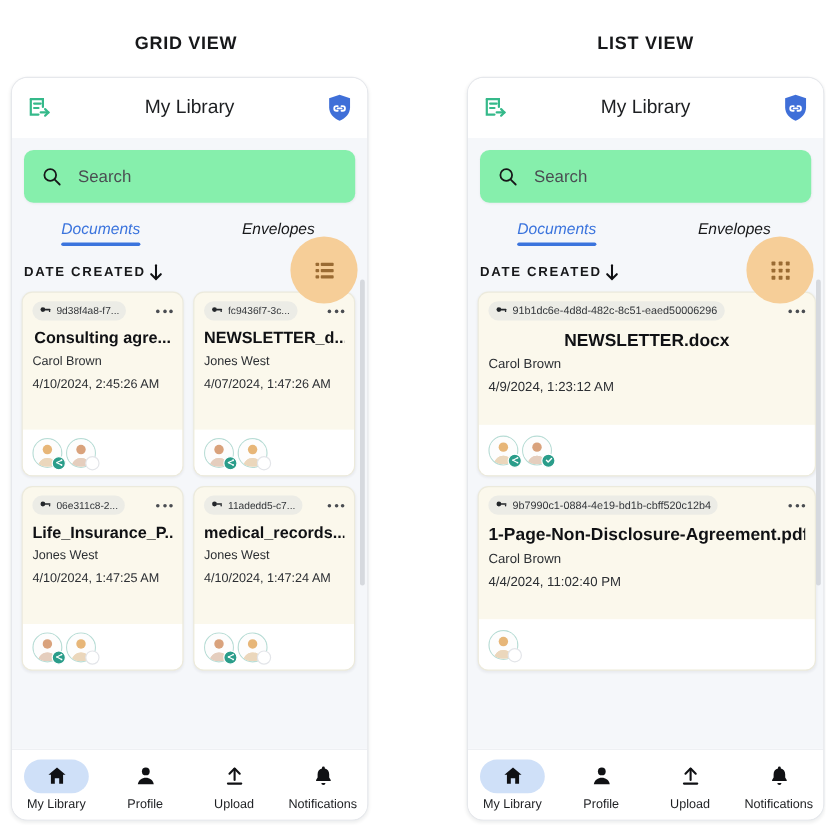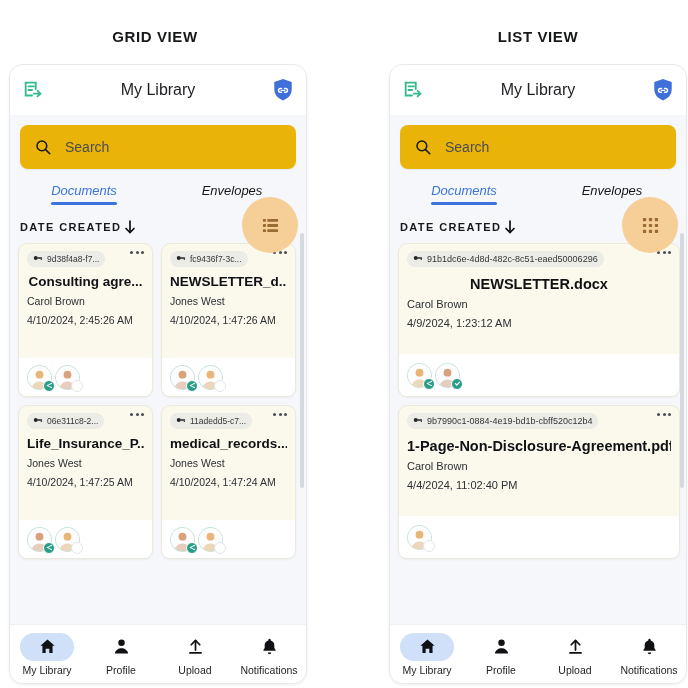--- a/index.html
+++ b/index.html
@@ -44,21 +44,21 @@
     font-size:16px;color:#1d1f22;font-weight:400;pointer-events:none;
   }
   .ic{display:block;}
 
   
   .body{
     flex:1 1 auto;background:#f5f7fa;position:relative;overflow:hidden;
   }
   .searchwrap{padding:10px 10px 0 10px;}
   .searchbox{
-    height:44px;background:#eab308;border-radius:8px;
+    height:44px;background:#86efac;border-radius:8px;
     display:flex;align-items:center;gap:13px;padding:0 14px;
     box-sizing:border-box;
     box-shadow:0 1px 2px rgba(20,22,30,.05);
   }
   .search-ph{font-size:14px;color:#4a4d52;}
 
   
   .tabs{display:flex;margin-top:14px;}
   .tab{
     flex:1;text-align:center;font-size:13px;color:#17181a;
@@ -88,21 +88,21 @@
   
   .cards{padding:0 8px 0 8px;}
   .grid{display:flex;flex-wrap:wrap;gap:8px;}
   .card{
     background:#fbf8ec;border:1px solid #eceadc;border-radius:9px;
     overflow:hidden;box-shadow:0 1px 2px rgba(20,22,30,.05);
   }
   .card.gridcard{width:133px;height:152px;display:flex;flex-direction:column;}
   .card.listcard{width:100%;height:152px;display:flex;flex-direction:column;margin-bottom:8px;gap:24px;}
   .card-top{flex:1 1 auto;padding:7px 8px 0 8px;}
-  .idrow{display:flex;align-items:flex-start;justify-content:space-between;}
+  .idrow{display:flex;align-items:center;justify-content:space-between;}
   .idbadge{
     display:inline-flex;align-items:center;gap:4px;
     background:#ecece6;border-radius:10px;padding:2px 6px;
     font-size:8.5px;color:#33363a;max-width:96px;overflow:hidden;white-space:nowrap;
   }
   .listcard .idbadge{max-width:none;font-size:9px;}
   .dots{display:flex;gap:2.5px;align-items:center;padding-left:6px;}
   .dots i{width:3px;height:3px;border-radius:50%;background:#4a4d52;display:block;}
   .ctitle{
     margin-top:7px;font-size:13.5px;font-weight:bold;color:#101114;
@@ -297,21 +297,21 @@
                     <span>fc9436f7-3c...</span>
                   </span>
                   <span class="dots">
                     <i></i>
                     <i></i>
                     <i></i>
                   </span>
                 </div>
                 <div class="ctitle">NEWSLETTER_d...</div>
                 <div class="cauthor">Jones West</div>
-                <div class="cdate">4/10/2024, 1:47:26 AM</div>
+                <div class="cdate">4/07/2024, 1:47:26 AM</div>
               </div>
               <div class="card-foot">
                 <span class="av">
                   <span class="ring">
                     <svg class="face" viewBox="0 0 24 24">
                       <rect width="24" height="24" fill="#fdfdfd"></rect>
                       <circle cx="12" cy="9" r="4.1" fill="#d9a27c"></circle>
                       <path d="M3.5 24c1.2-5 4.6-7.6 8.5-7.6S19.3 19 20.5 24z" fill="#d9a27c"></path>
                       <path d="M3.5 24c1.2-5 4.6-7.6 8.5-7.6S19.3 19 20.5 24z" fill="#eef2f4" opacity=".55"></path>
                     </svg>

